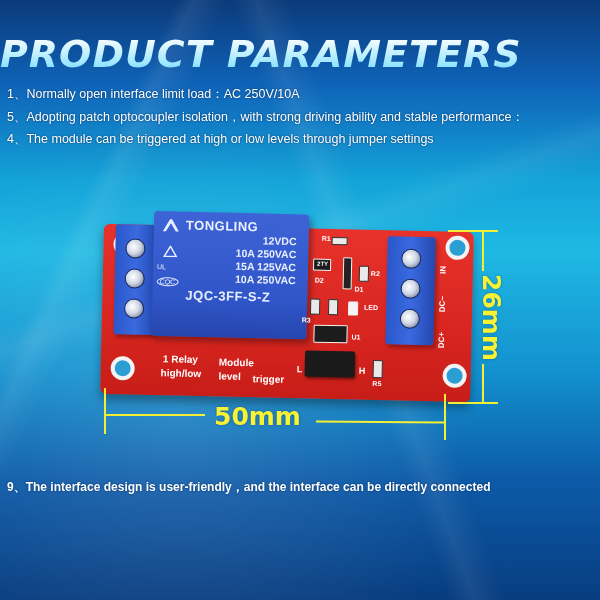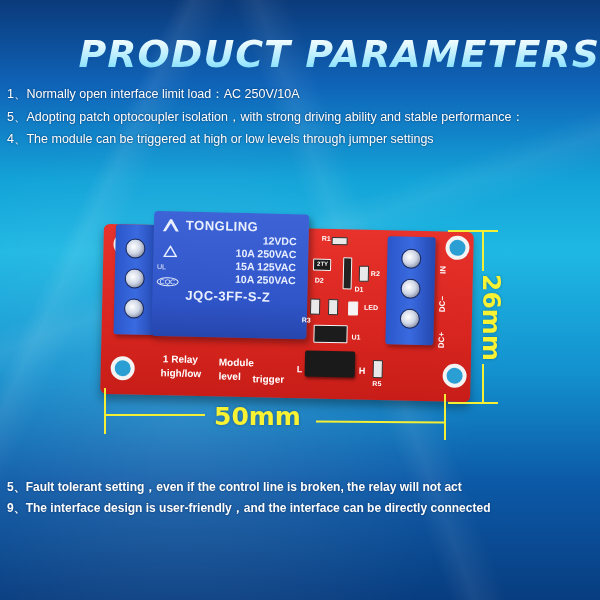--- a/index.html
+++ b/index.html
@@ -11,21 +11,21 @@
     }
     .bg-rays {
       position: absolute; inset: 0; pointer-events: none;
       background:
         linear-gradient(115deg, transparent 20%, rgba(255,255,255,0.08) 22%, transparent 26%),
         linear-gradient(70deg, transparent 55%, rgba(255,255,255,0.07) 58%, transparent 62%),
         linear-gradient(160deg, transparent 40%, rgba(255,255,255,0.06) 43%, transparent 47%),
         radial-gradient(ellipse at 30% 70%, rgba(255,255,255,0.12), transparent 50%);
     }
     .title {
-      position: absolute; top: 32px; left: 0; width: 600px; text-align: right;
+      position: absolute; top: 32px; left: 0; width: 600px; text-align: left;
       font-family: "DejaVu Sans", sans-serif; font-weight: bold; font-style: italic;
       font-size: 38px; letter-spacing: 1px;
       color: #dff8ff;
       background: linear-gradient(180deg, #ffffff 10%, #9fe8ff 70%, #5fd0f5 100%);
       -webkit-background-clip: text; background-clip: text; -webkit-text-fill-color: transparent;
       text-shadow: none;
     }
     .params {
       position: absolute; left: 7px; color: #ffffff;
       font-size: 12.5px; line-height: 22.5px;
@@ -178,15 +178,14 @@
 
 <div>
   <div class="dim" style="left:448px; top:230px; width:50px; height:2px;"></div>
   <div class="dim" style="left:448px; top:402px; width:50px; height:2px;"></div>
   <div class="dim" style="left:482px; top:231px; width:2px; height:40px;"></div>
   <div class="dim" style="left:482px; top:364px; width:2px; height:38px;"></div>
   <span class="dim-label vertical" style="left:448px; top:303px;">26mm</span>
 </div>
 
 <div class="params bottom">
-  <div class="param-line">5、Fault tolerant setting，even if the control line is broken, the relay will not act</div>
   <div class="param-line">9、The interface design is user-friendly，and the interface can be directly connected</div>
 </div>
 
 </body></html>

